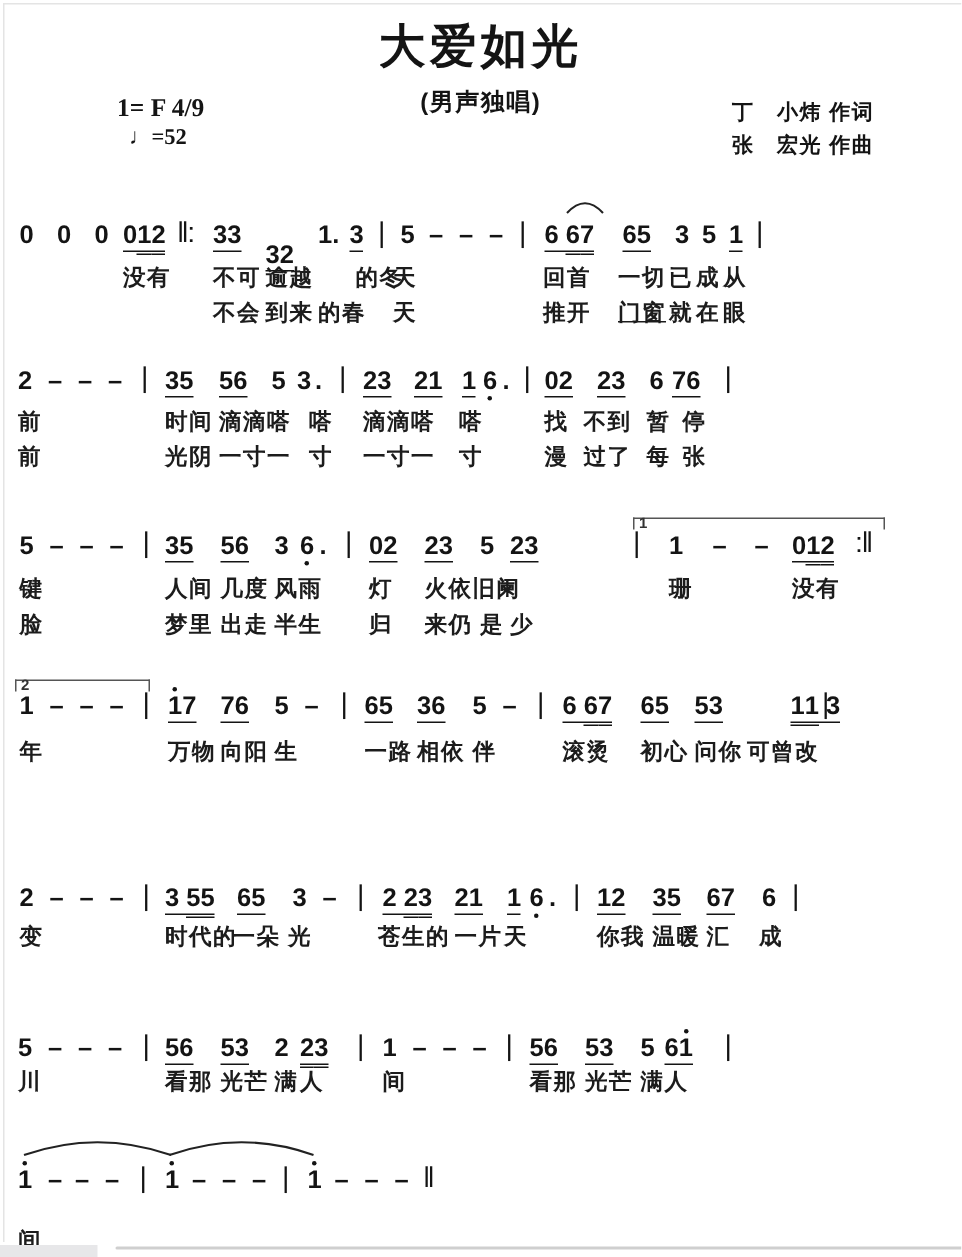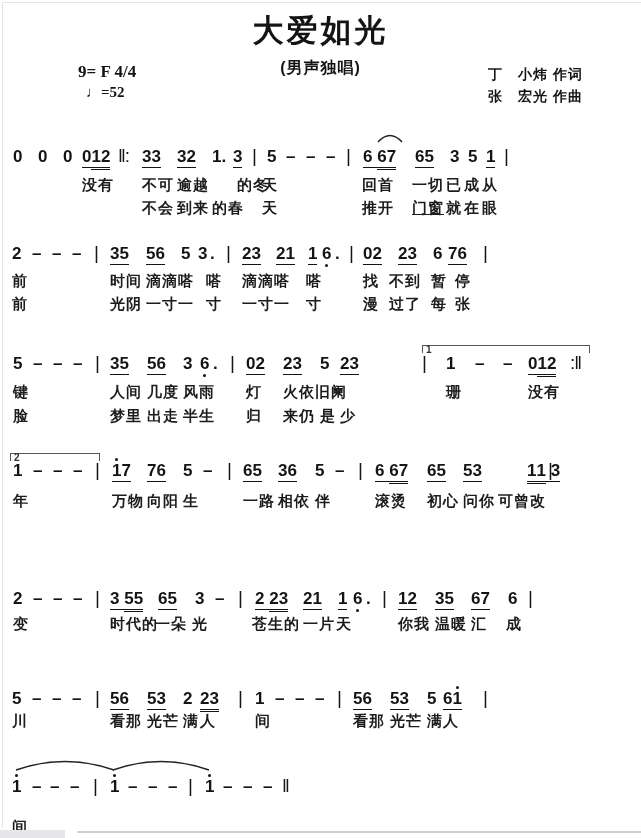--- a/index.html
+++ b/index.html
@@ -50,34 +50,34 @@
                   background:#cfcfcf; border-radius:2px 0 0 2px; }
 </style>
 </head>
 <body>
 
 <div class="edge-top"></div>
 <div class="edge-left"></div>
 
 <div class="title">大爱如光</div>
 <div class="subtitle">(男声独唱)</div>
-<div class="keysig">9= F 4/4</div>
+<div class="keysig">1= F 4/9</div>
 <div class="tempo">♩=52</div>
 <div class="credit-1">丁　小炜 作词</div>
 <div class="credit-2">张　宏光 作曲</div>
 
 <div class="score" id="score">
     <div class="line" style="top: 148px;">
       <span class="tok" style="left: 13px;"><span class="ch">0</span></span>
       <span class="tok" style="left: 38px;"><span class="ch">0</span></span>
       <span class="tok" style="left: 63px;"><span class="ch">0</span></span>
       <span class="tok u" style="left: 82px;"><span class="ch">0</span><span class="ch s">1</span><span class="ch s">2</span></span>
       <span class="tok bar" style="left: 118px;"><span class="ch">‖</span><span class="ch">:</span></span>
       <span class="tok u" style="left: 142px;"><span class="ch">3</span><span class="ch">3</span></span>
-      <span class="tok u" style="left: 177px;"><span class="ch">3</span><span class="ch">2</span></span>
+      <span class="tok u" style="left: 177px; margin-top: 13px;"><span class="ch">3</span><span class="ch">2</span></span>
       <span class="tok" style="left: 212px;"><span class="ch">1</span><span class="ch">.</span></span>
       <span class="tok u" style="left: 233px;"><span class="ch">3</span></span>
       <span class="tok bar" style="left: 252px;"><span class="ch">|</span></span>
       <span class="tok" style="left: 267px;"><span class="ch">5</span></span>
       <span class="tok" style="left: 286px;"><span class="ch">–</span></span>
       <span class="tok" style="left: 306px;"><span class="ch">–</span></span>
       <span class="tok" style="left: 326px;"><span class="ch">–</span></span>
       <span class="tok bar" style="left: 346px;"><span class="ch">|</span></span>
       <span class="tok u" style="left: 363px;"><span class="ch">6</span><span class="ch"> </span><span class="ch s">6</span><span class="ch s">7</span></span>
       <span class="tok u" style="left: 415px;"><span class="ch">6</span><span class="ch">5</span></span>

